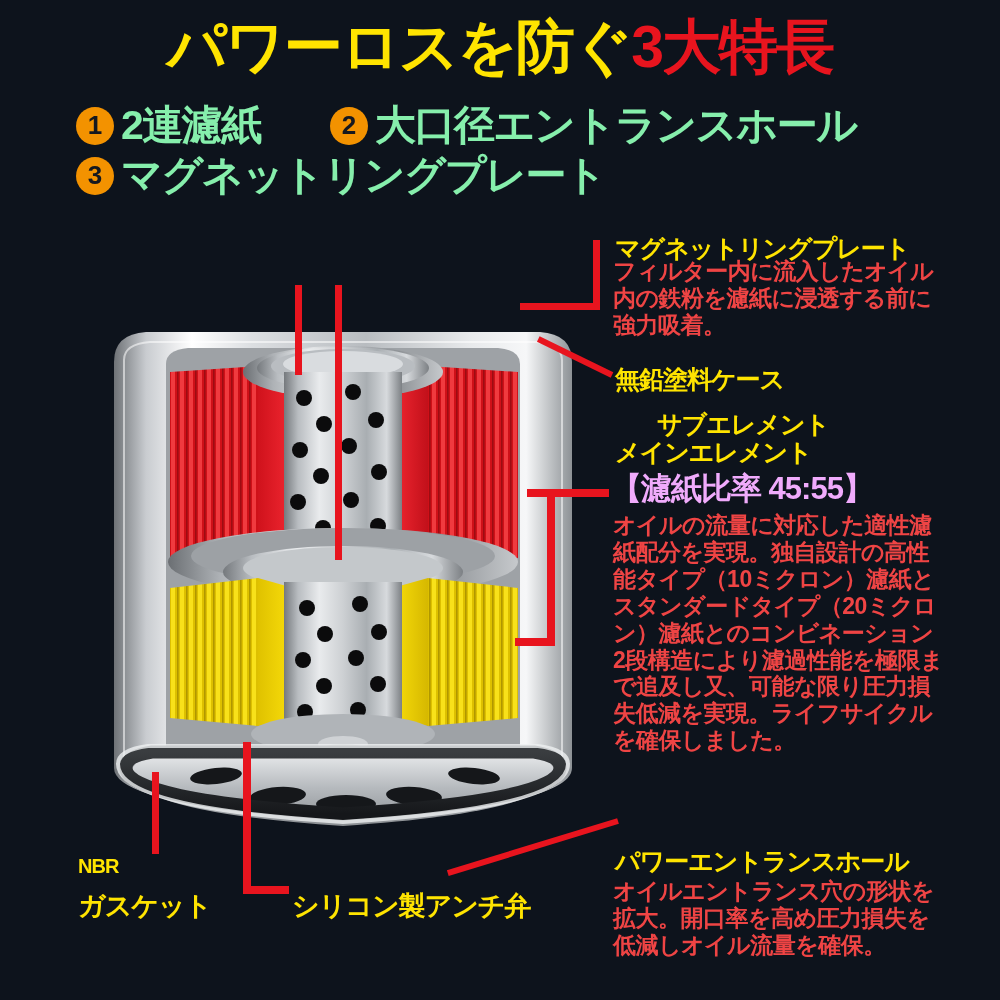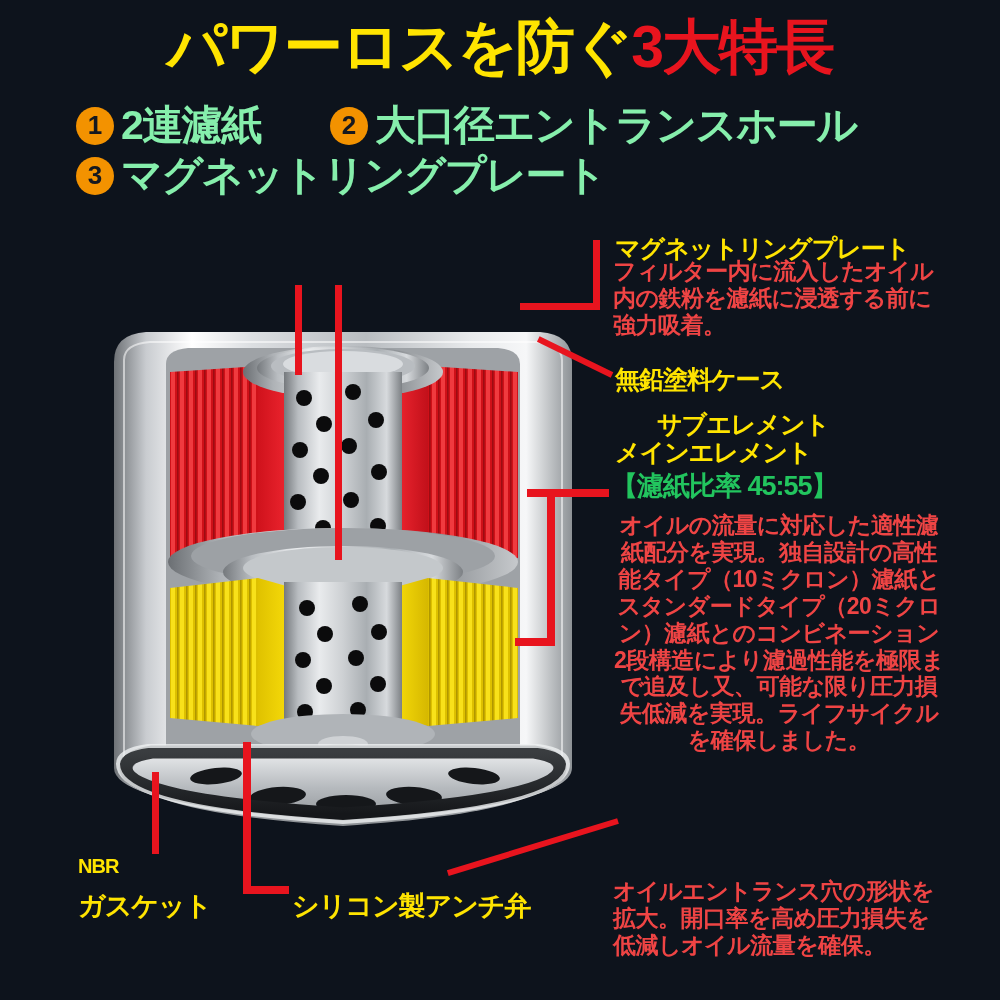--- a/index.html
+++ b/index.html
@@ -41,22 +41,22 @@
     color:#ef4444;font-size:23px;line-height:1.17;letter-spacing:-0.5px;
     white-space:normal;font-weight:bold;
   }
 
   #lblSpring{left:148px;top:252px;font-size:27px;}
   #lblMagnet{left:615px;top:232px;font-size:25px;}
   #bodyMagnet{position:absolute;left:613px;top:258px;width:330px;}
   #lblCase{left:615px;top:363px;font-size:25px;}
   #lblSub{left:641px;top:408px;font-size:25px;margin-left:16px;}
   #lblMain{left:615px;top:436px;font-size:25px;}
-  #lblRatio{left:611px;top:468px;font-size:27px;color:#22c55e;font-weight:bold;letter-spacing:-1px;}
-  #bodyRatio{position:absolute;left:613px;top:512px;width:332px;text-align:center;}
+  #lblRatio{left:611px;top:468px;font-size:31px;color:#f0abfc;font-weight:bold;letter-spacing:-1px;}
+  #bodyRatio{position:absolute;left:613px;top:512px;width:332px;}
   #lblPower{left:615px;top:845px;font-size:25px;}
   #bodyPower{position:absolute;left:613px;top:878px;width:332px;}
 
   #lblNbr1{left:78px;top:855px;font-size:20px;}
   #lblNbr2{left:78px;top:888px;font-size:27px;}
   #lblAnti{left:292px;top:888px;font-size:27px;}
 
   
   .ld{position:absolute;background:#e8141e;}
 
@@ -251,19 +251,20 @@
   <div class="cal cal-y" id="lblMagnet">マグネットリングプレート</div>
   <div class="body-t" id="bodyMagnet">フィルター内に流入したオイル内の鉄粉を濾紙に浸透する前に強力吸着。</div>
 
   <div class="cal cal-y" id="lblCase">無鉛塗料ケース</div>
 
   <div class="cal cal-y" id="lblSub">サブエレメント</div>
   <div class="cal cal-y" id="lblMain">メインエレメント</div>
   <div class="cal" id="lblRatio">【濾紙比率 45:55】</div>
   <div class="body-t" id="bodyRatio">オイルの流量に対応した適性濾紙配分を実現。独自設計の高性能タイプ（10ミクロン）濾紙とスタンダードタイプ（20ミクロン）濾紙とのコンビネーション2段構造により濾過性能を極限まで追及し又、可能な限り圧力損失低減を実現。ライフサイクルを確保しました。</div>
 
+  <div class="cal cal-y" id="lblPower">パワーエントランスホール</div>
   <div class="body-t" id="bodyPower">オイルエントランス穴の形状を拡大。開口率を高め圧力損失を低減しオイル流量を確保。</div>
 
   <div class="cal cal-y" id="lblNbr1">NBR</div>
   <div class="cal cal-y" id="lblAnti">シリコン製アンチ弁</div>
   <div class="cal cal-y" id="lblNbr2">ガスケット</div>
 
 </div>
 
 </body></html>

